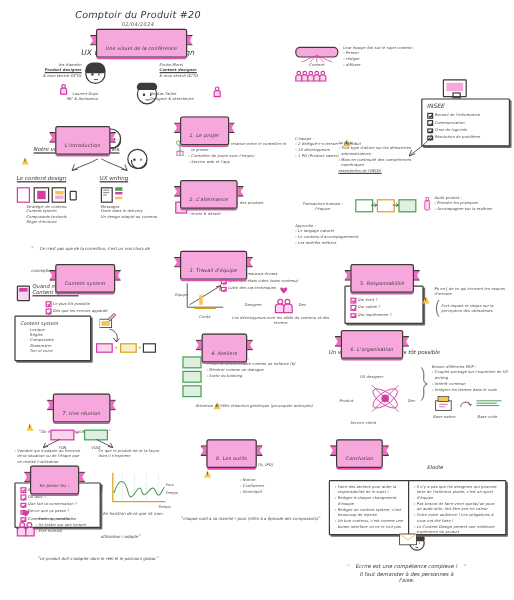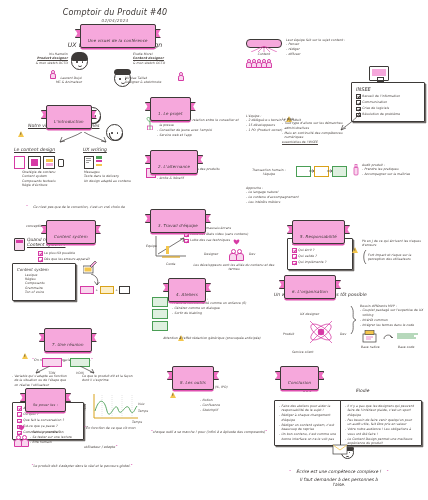--- a/index.html
+++ b/index.html
@@ -99,21 +99,21 @@
 
   
   .chart{position:relative;}
 </style>
 </head>
 <body>
 
 <div class="page">
 
   <div class="abs" style="left:0;top:8px;width:230px;text-align:center;">
-    <div class="title hand">Comptoir du Produit #40</div>
+    <div class="title hand">Comptoir du Produit #20</div>
     <div class="subtitle hand" style="margin-top:1px;">02/04/2024</div>
   </div>
 
   <div class="abs" style="left:80px;top:26px;">
     <div class="ribbon">
       <span class="tail l"></span>
       <span class="tail r"></span>
       <span class="body fill"><span class="lbl hand">Une visuel de la conférence</span></span>
     </div>
   </div>

